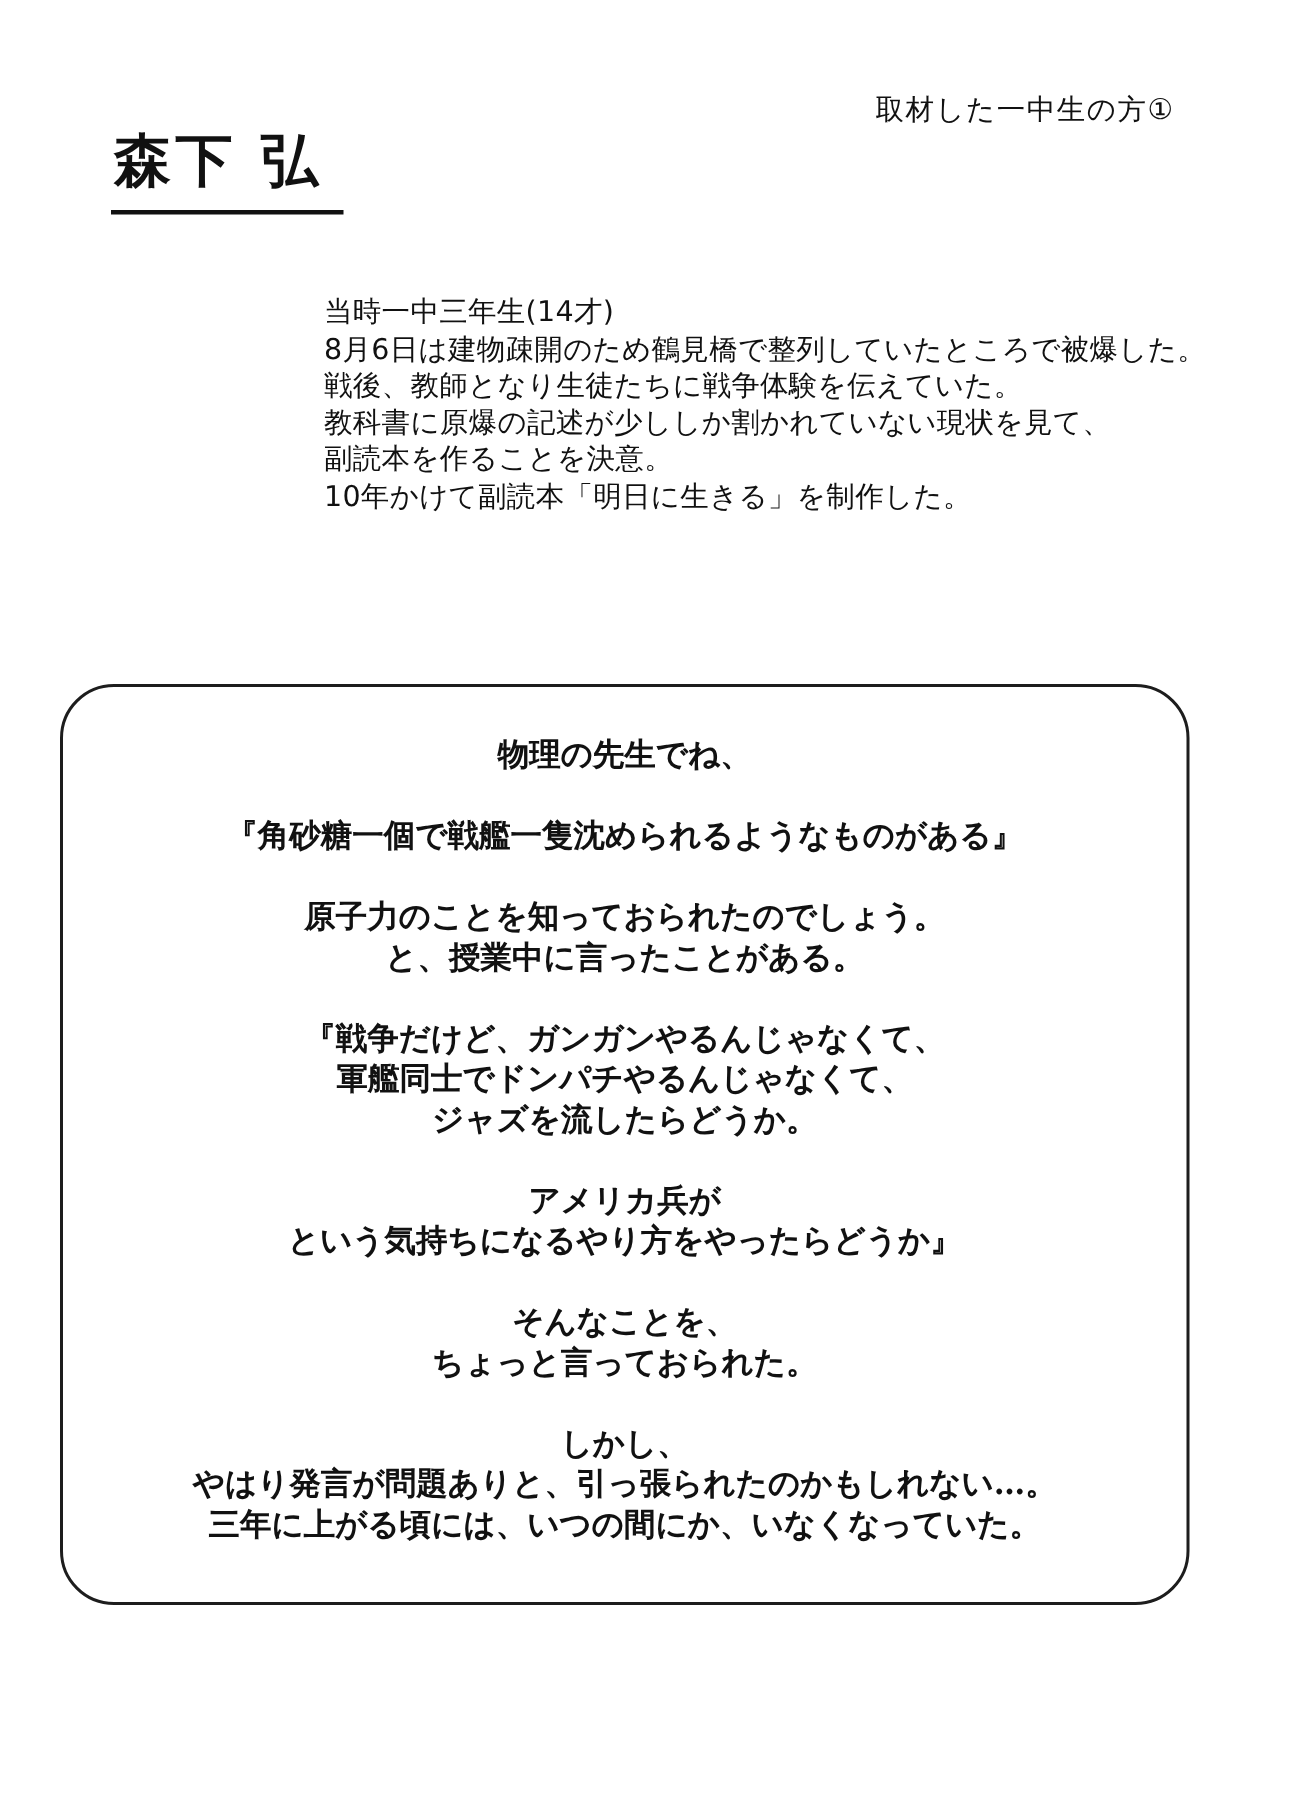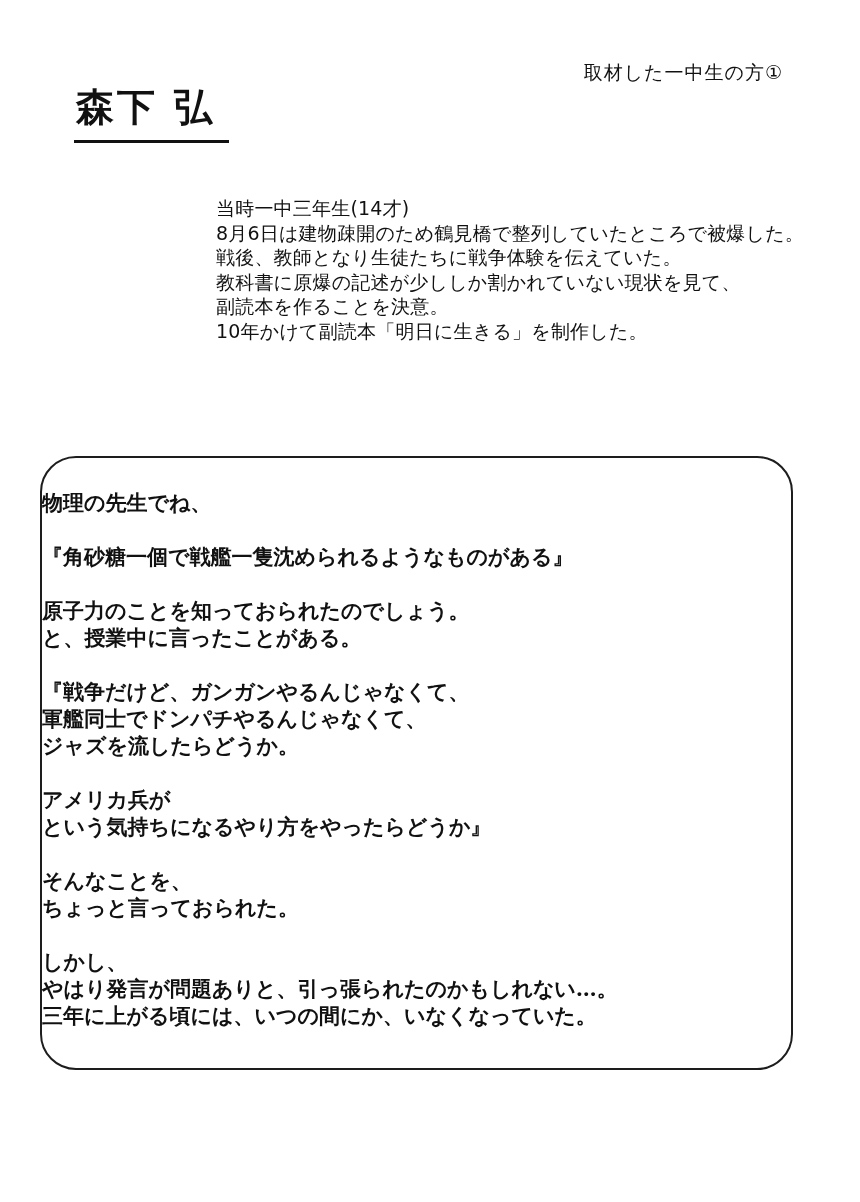--- a/index.html
+++ b/index.html
@@ -44,20 +44,21 @@
   }
   .quote-box {
     position: absolute;
     left: 40px;
     top: 456px;
     width: 753px;
     height: 614px;
     box-sizing: border-box;
     border: 2px solid #1d1d1d;
     border-radius: 36px;
+    text-align: center;
     font-family: "DejaVu Serif", "Liberation Serif", serif;
     font-size: 21px;
     font-weight: 600;
     line-height: 27px;
     padding-top: 31px;
   }
   .quote-paragraph { margin: 0 0 27px 0; }
   .quote-line { white-space: nowrap; }
 </style>
 </head>

